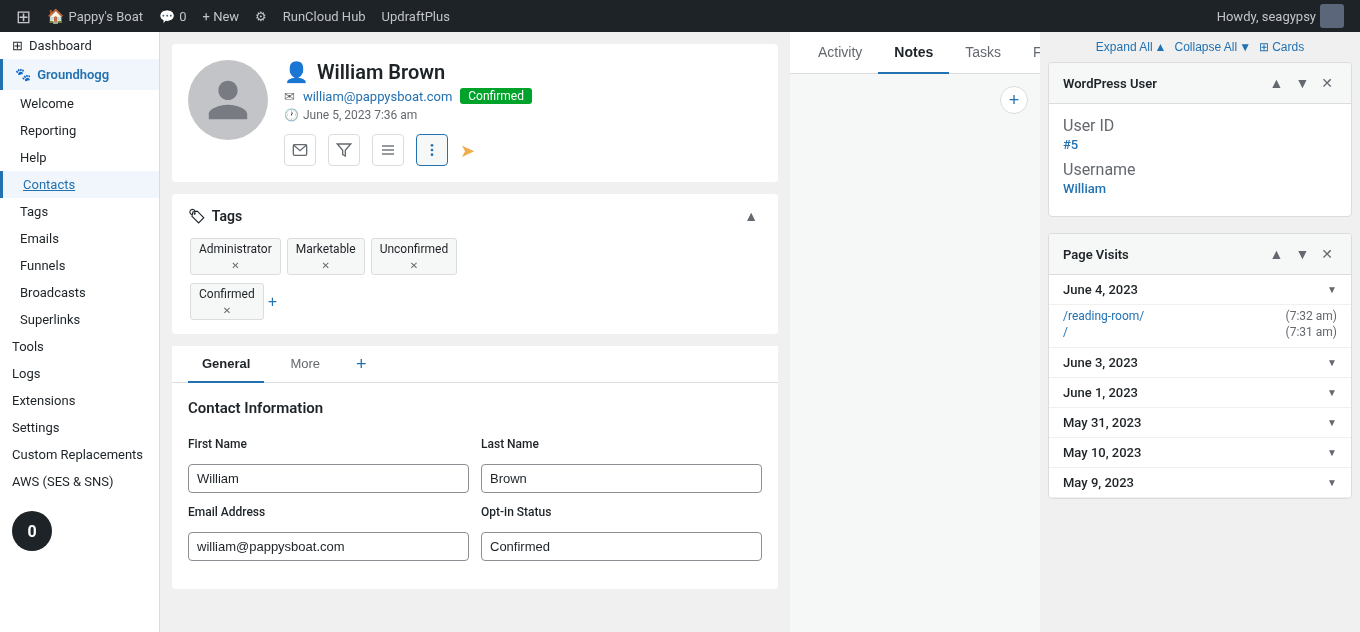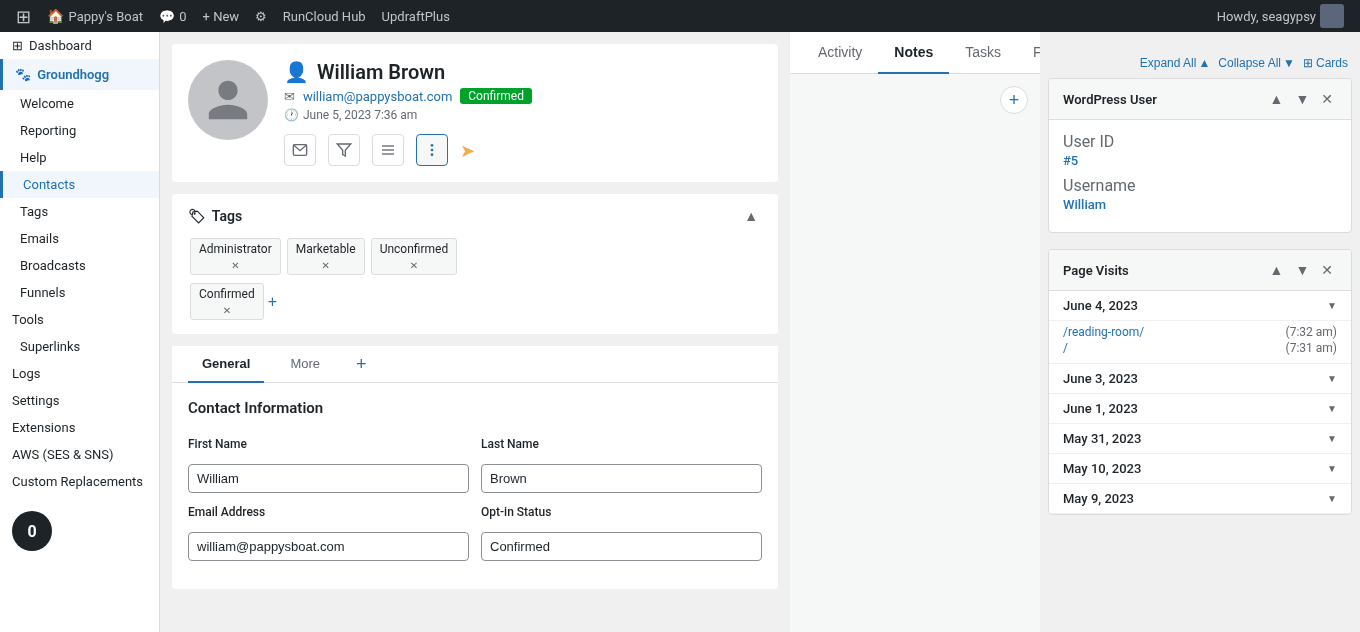--- a/index.html
+++ b/index.html
@@ -295,24 +295,23 @@
     }
     .page-visit-date { font-size: 13px; font-weight: 500; }
     .page-visit-url { color: #2271b1; font-size: 12px; }
     .page-visit-time { color: #646970; font-size: 12px; }
     .pv-chevron { color: #646970; font-size: 10px; }
 
     
     .right-top-controls {
       display: flex;
       align-items: center;
-      justify-content: flex-end;
+      justify-content: center;
       gap: 8px;
       padding: 8px 12px 0;
-      margin-top: 16px;
     }
     .right-ctrl-link {
       color: #2271b1;
       font-size: 12px;
       cursor: pointer;
       display: flex;
       align-items: center;
       gap: 2px;
       background: none;
       border: none;
@@ -429,55 +428,55 @@
     </div>
     <div class="sidebar-item" style="padding-left:20px;">
       <span>Welcome</span>
     </div>
     <div class="sidebar-item" style="padding-left:20px;">
       <span>Reporting</span>
     </div>
     <div class="sidebar-item" style="padding-left:20px;">
       <span>Help</span>
     </div>
-    <div class="sidebar-item active" style="padding-left:20px;">
+    <div class="sidebar-item active" style="padding-left:20px;text-decoration:underline;">
       <span>Contacts</span>
     </div>
     <div class="sidebar-item" style="padding-left:20px;">
       <span>Tags</span>
     </div>
     <div class="sidebar-item" style="padding-left:20px;">
       <span>Emails</span>
     </div>
     <div class="sidebar-item" style="padding-left:20px;">
+      <span>Funnels</span>
+    </div>
+    <div class="sidebar-item" style="padding-left:20px;">
       <span>Broadcasts</span>
     </div>
     <div class="sidebar-item" style="padding-left:20px;">
-      <span>Funnels</span>
+      <span>Superlinks</span>
     </div>
     <div class="sidebar-item">
       <span>Tools</span>
     </div>
-    <div class="sidebar-item" style="padding-left:20px;">
-      <span>Superlinks</span>
-    </div>
     <div class="sidebar-item">
       <span>Logs</span>
     </div>
     <div class="sidebar-item">
+      <span>Extensions</span>
+    </div>
+    <div class="sidebar-item">
       <span>Settings</span>
     </div>
     <div class="sidebar-item">
-      <span>Extensions</span>
+      <span>Custom Replacements</span>
     </div>
     <div class="sidebar-item">
       <span>AWS (SES &amp; SNS)</span>
-    </div>
-    <div class="sidebar-item">
-      <span>Custom Replacements</span>
     </div>
     <div class="sidebar-item" style="padding-top:16px;">
       <div style="width:40px;height:40px;background:#1d2327;border-radius:50%;display:flex;align-items:center;justify-content:center;color:#fff;font-size:16px;font-weight:700;">
         <span>0</span>
       </div>
     </div>
   </div>
 
   <div class="center-right-split">
 

